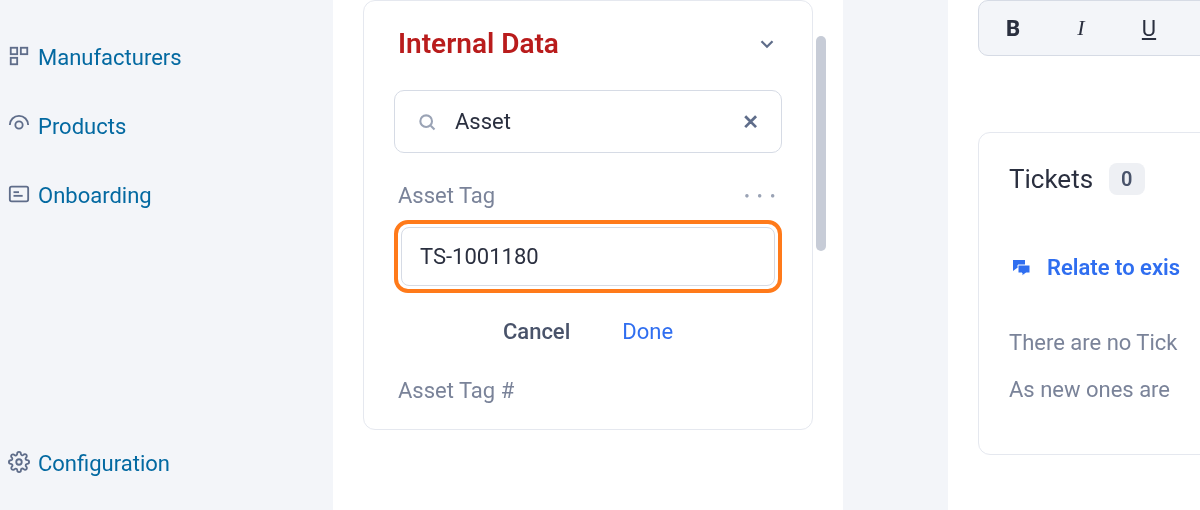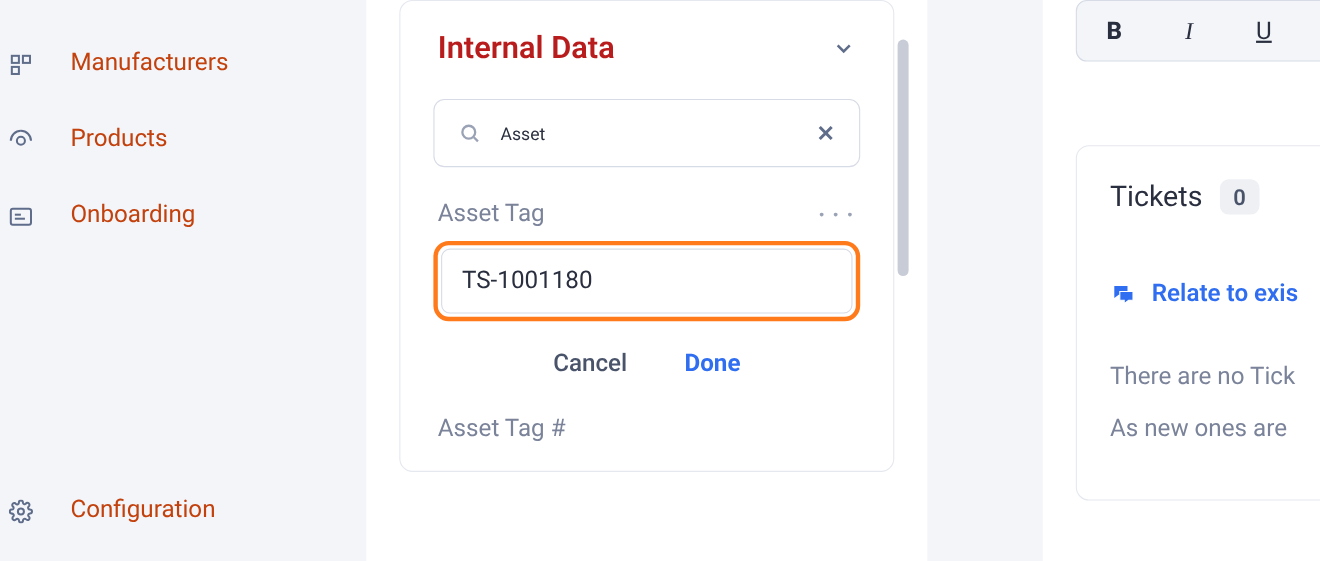--- a/index.html
+++ b/index.html
@@ -19,24 +19,24 @@
       position: absolute;
       left: 0;
       top: 0;
       width: 320px;
       height: 510px;
       background: #f3f5f9;
       padding-top: 35px;
     }
     .sidebar-item {
       display: flex;
-      align-items: flex-end;
-      gap: 34px;
+      align-items: flex-start;
+      gap: 8px;
       padding: 10px 16px 10px 8px;
-      color: #c2410c;
+      color: #0369a1;
       font-size: 22px;
       font-weight: 400;
       cursor: pointer;
       margin-bottom: 24px;
     }
     .sidebar-item-bottom {
       position: absolute;
       bottom: 0px;
       left: 0;
       right: 0;
@@ -93,21 +93,21 @@
       padding: 18px 22px;
       gap: 18px;
       margin-bottom: 30px;
     }
     .search-icon {
       color: #9aa3b5;
       display: flex;
     }
     .search-text {
       flex: 1;
-      font-size: 16px;
+      font-size: 22px;
       color: #2a2f3f;
     }
     .clear-icon {
       color: #5f6d8a;
       font-size: 20px;
       font-weight: bold;
       cursor: pointer;
     }
     .field-label-row {
       display: flex;
@@ -151,21 +151,21 @@
     }
     .btn-cancel {
       font-size: 22px;
       color: #49536a;
       font-weight: 500;
       cursor: pointer;
     }
     .btn-done {
       font-size: 22px;
       color: #2f6ef0;
-      font-weight: 700;
+      font-weight: 400;
       cursor: pointer;
     }
     .next-field {
       font-size: 22px;
       color: #7a8399;
       padding: 0 4px;
       margin-top: 8px;
     }
     .scroll-indicator {
       position: absolute;

